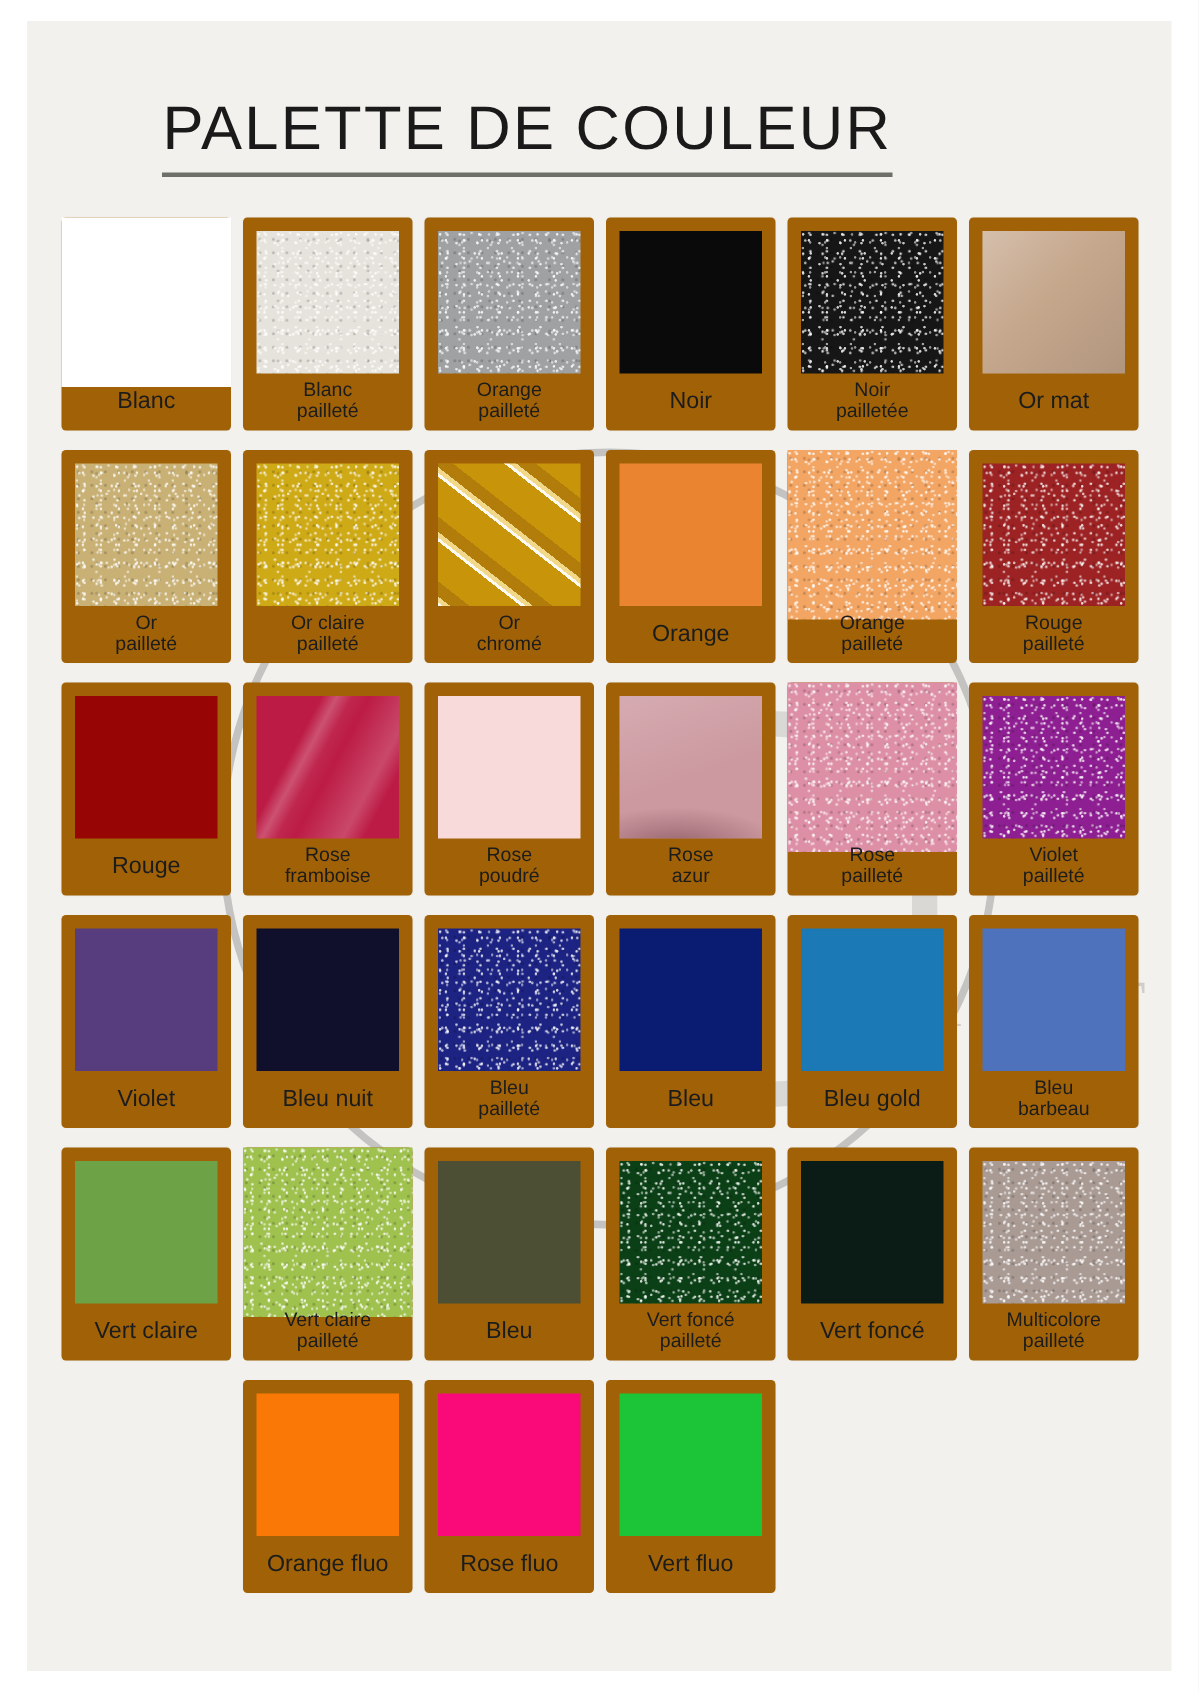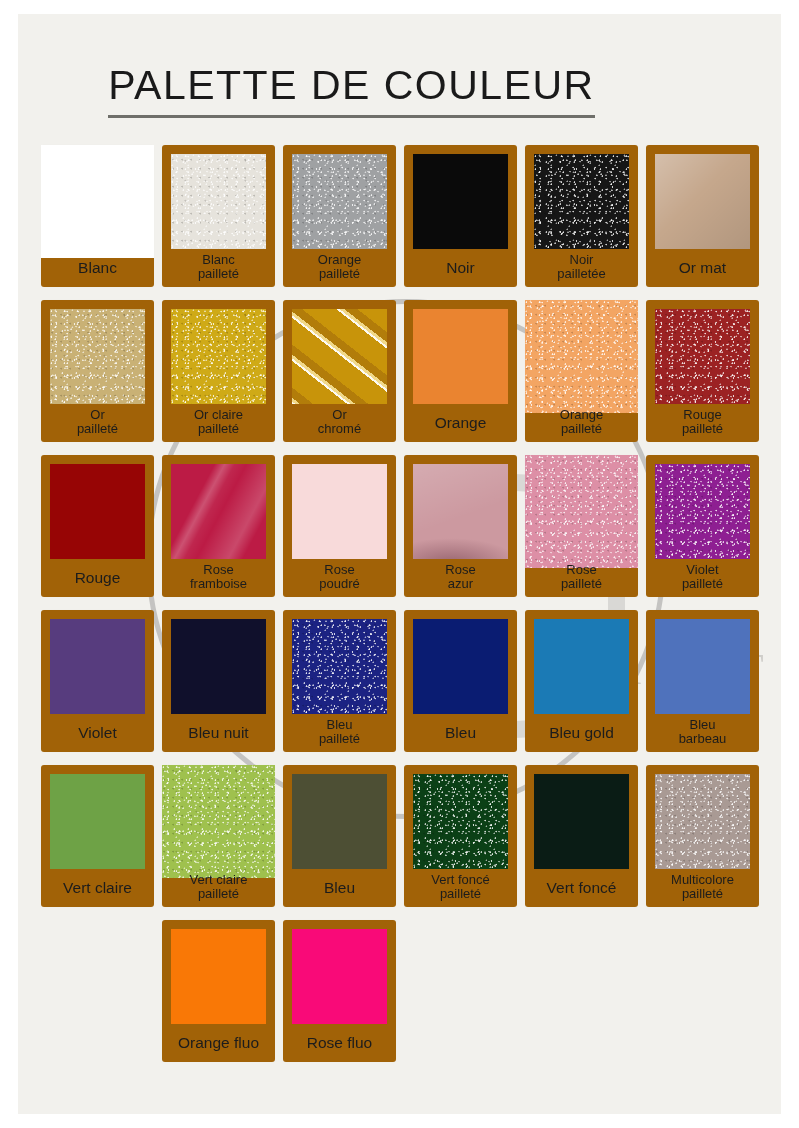--- a/index.html
+++ b/index.html
@@ -407,15 +407,21 @@
         <div class="label one">
           <div>Orange fluo</div>
         </div>
       </div>
       <div class="card">
         <div class="swatch" style="background: rgb(249, 10, 120);"></div>
         <div class="label one">
           <div>Rose fluo</div>
         </div>
       </div>
+      <div class="card">
+        <div class="swatch" style="background: rgb(28, 197, 55);"></div>
+        <div class="label one">
+          <div>Vert fluo</div>
+        </div>
+      </div>
     </div>
 
 </div>
 
 </body></html>

